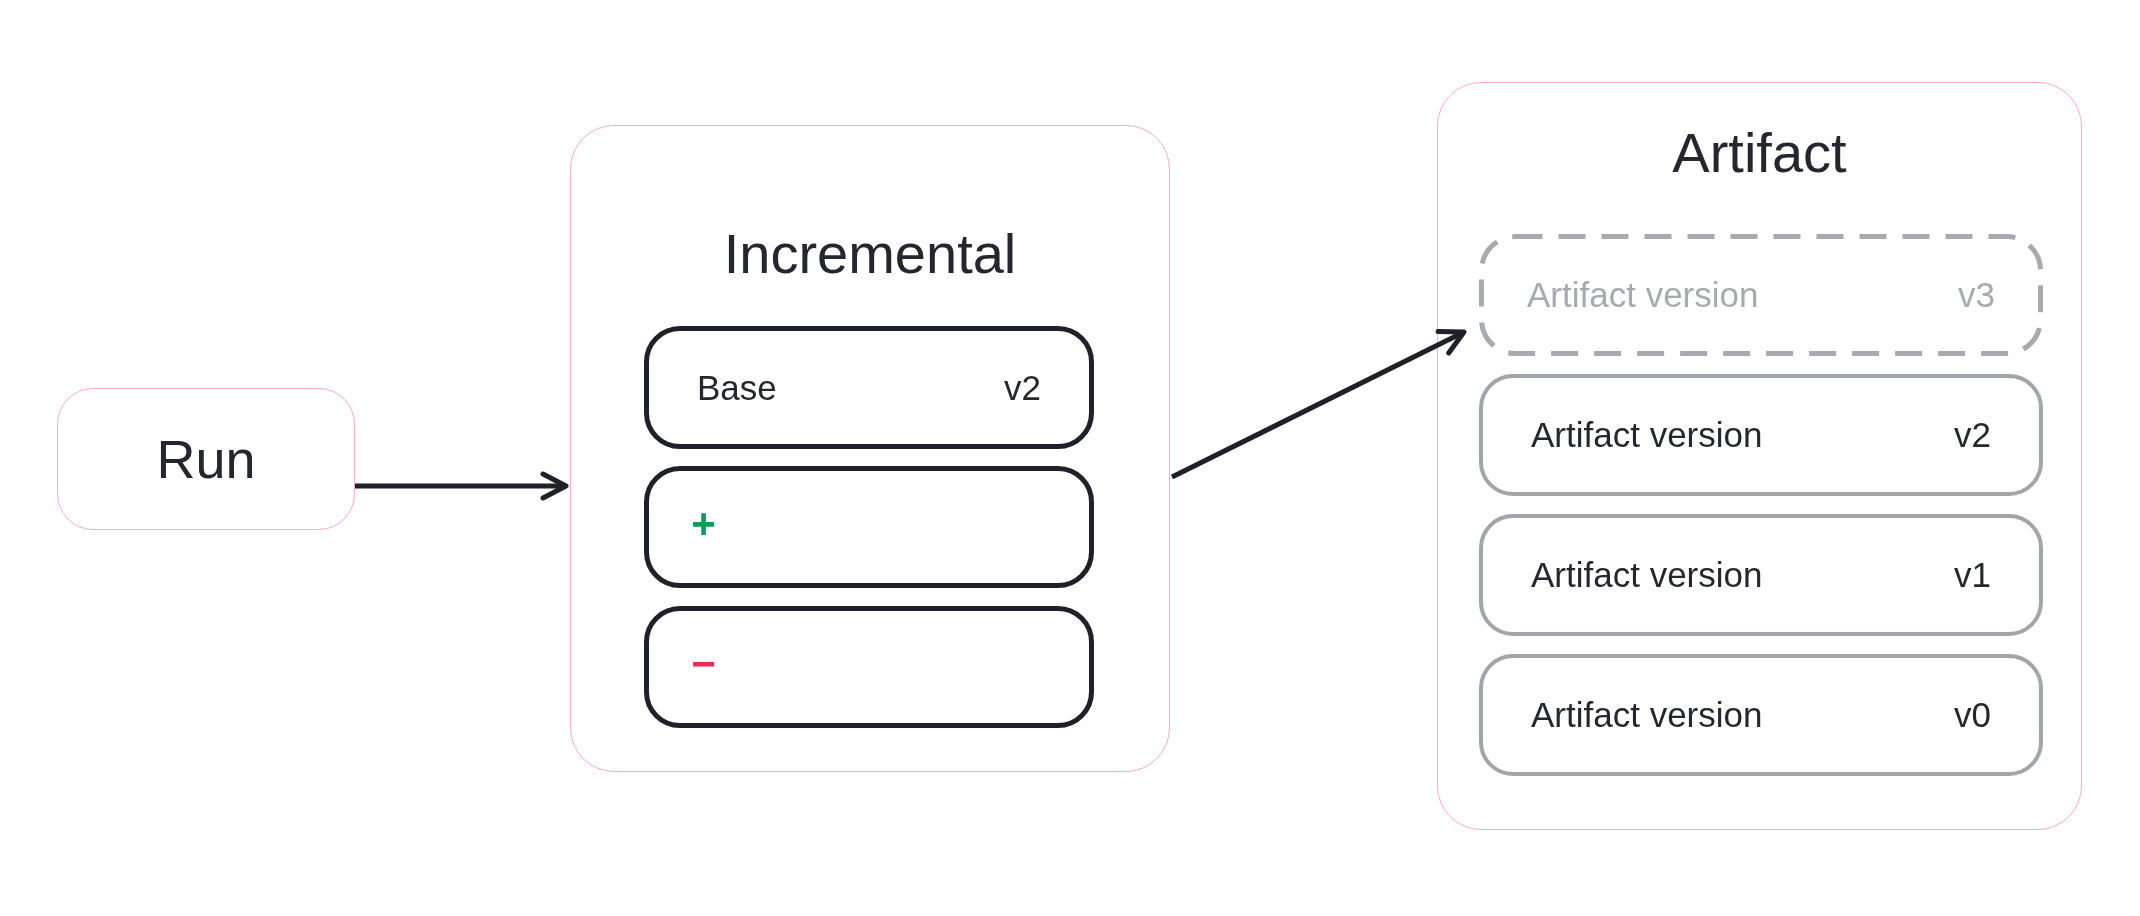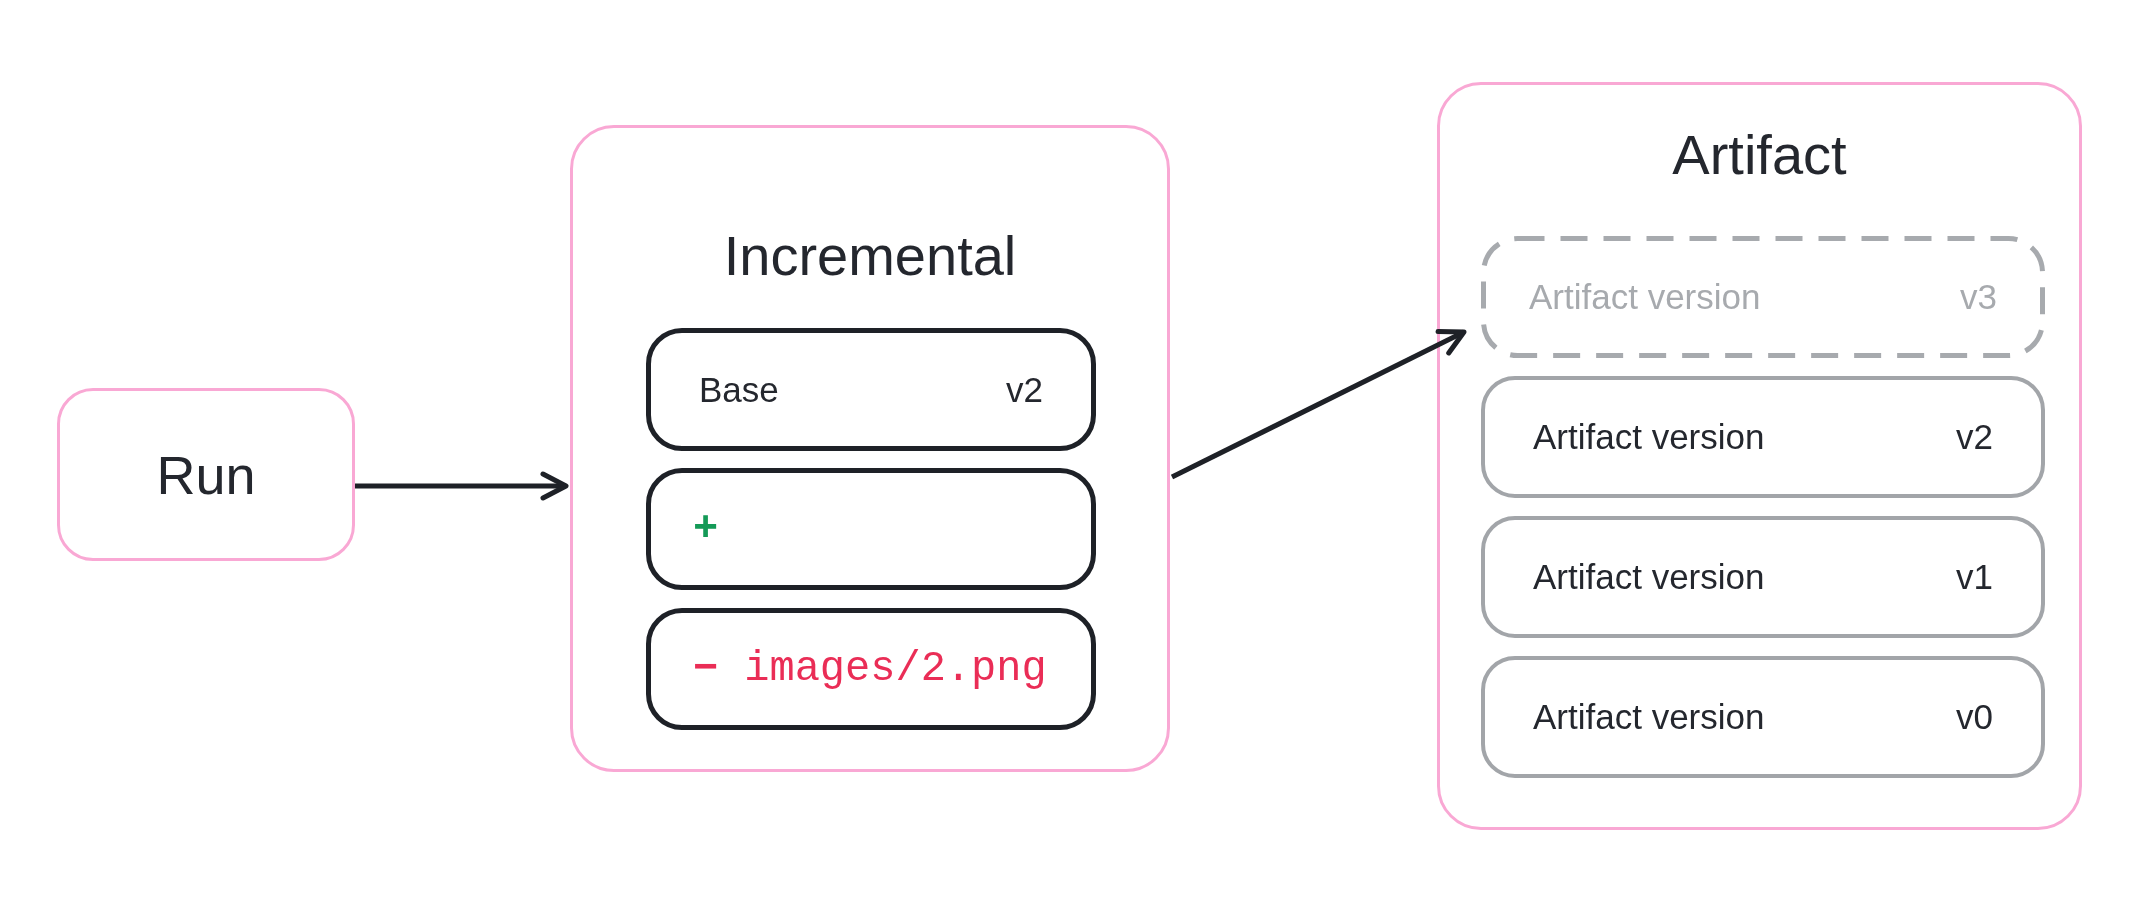--- a/index.html
+++ b/index.html
@@ -8,21 +8,21 @@
     width: 2140px;
     height: 916px;
     background: #ffffff;
     font-family: "Liberation Sans", sans-serif;
     color: #24272e;
     overflow: hidden;
   }
   .box {
     position: absolute;
     background: #ffffff;
-    border: 3px solid #f9a8d4;
+    border: 1px solid #f9a8d4;
     border-radius: 44px;
     box-sizing: border-box;
   }
   .inner-box {
     position: absolute;
     background: #ffffff;
     border: 5px solid #1e2127;
     border-radius: 36px;
     box-sizing: border-box;
     display: flex;
@@ -72,21 +72,21 @@
     align-items: center;
   }
   .title-abs { position: absolute; left: 0; right: 0; }
   .arrows { position: absolute; inset: 0; pointer-events: none; z-index: 10; }
 </style>
 </head>
 <body>
 
 <div class="stage">
 
-  <div class="box" style="left:57px; top:388px; width:298px; height:173px; border-radius:36px; display:flex; align-items:center; justify-content:center;">
+  <div class="box" style="left:57px; top:388px; width:298px; height:142px; border-radius:36px; display:flex; align-items:center; justify-content:center;">
     <span class="big-label" style="font-size:54px;">Run</span>
   </div>
 
   <div class="box" style="left:570px; top:125px; width:600px; height:647px;text-decoration:underline;">
 
     <div class="title-abs big-label" style="top:38px;">
       <div>Incremental</div>
       <div>artifact</div>
     </div>
 
@@ -94,21 +94,20 @@
       <span class="row-label">Base</span>
       <span class="row-label">v2</span>
     </div>
 
     <div class="inner-box" style="left:73px; top:340px; width:450px; height:122px; padding-left:42px;">
       <span class="mono green sign">+</span>
     </div>
 
     <div class="inner-box" style="left:73px; top:480px; width:450px; height:122px; padding-left:42px;">
       <span class="mono red sign">−</span>
-      <span class="mono red">images/2.png</span>
     </div>
   </div>
 
   <div class="box" style="left:1437px; top:82px; width:645px; height:748px;">
 
     <div class="title-abs big-label" style="top:40px;">Artifact</div>
 
     <div class="version-row dashed-wrap" style="top:151px;">
       <svg class="dash-border" width="564" height="122" viewBox="0 0 564 122">
         <rect x="2.5" y="2.5" width="559" height="117" rx="34" fill="none" stroke="#a7aaae" stroke-width="5" stroke-dasharray="27 16"></rect>

